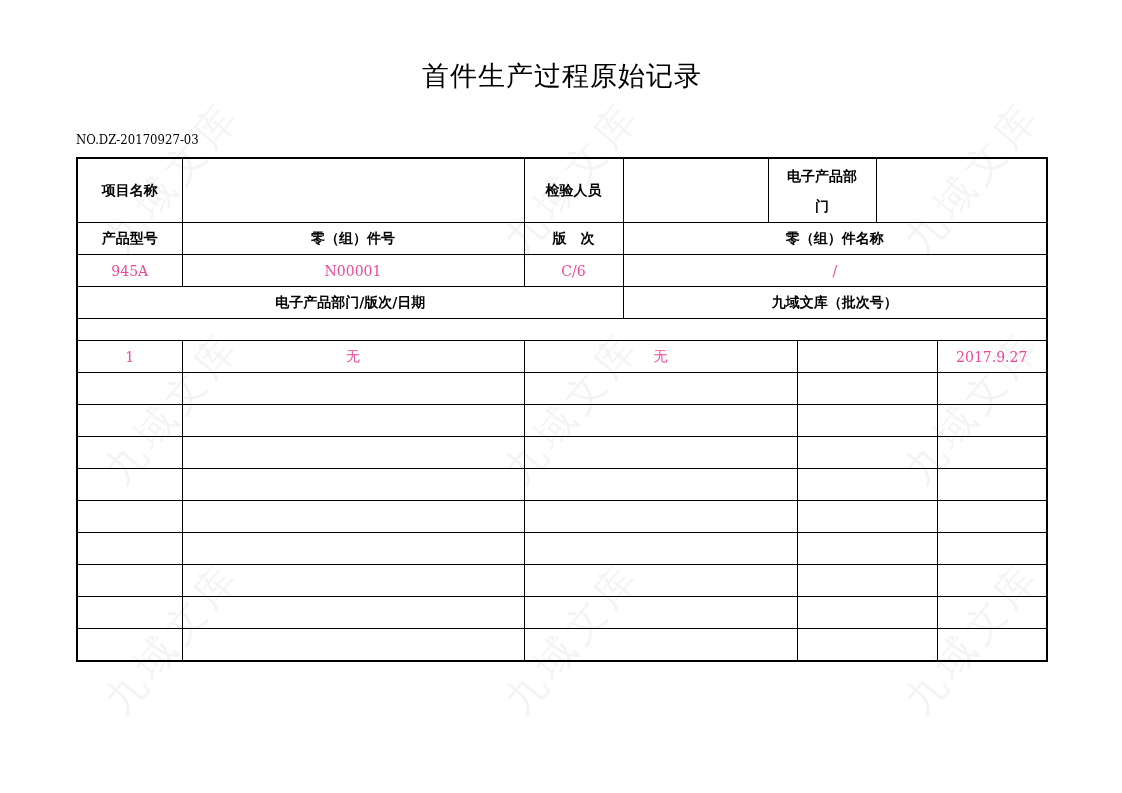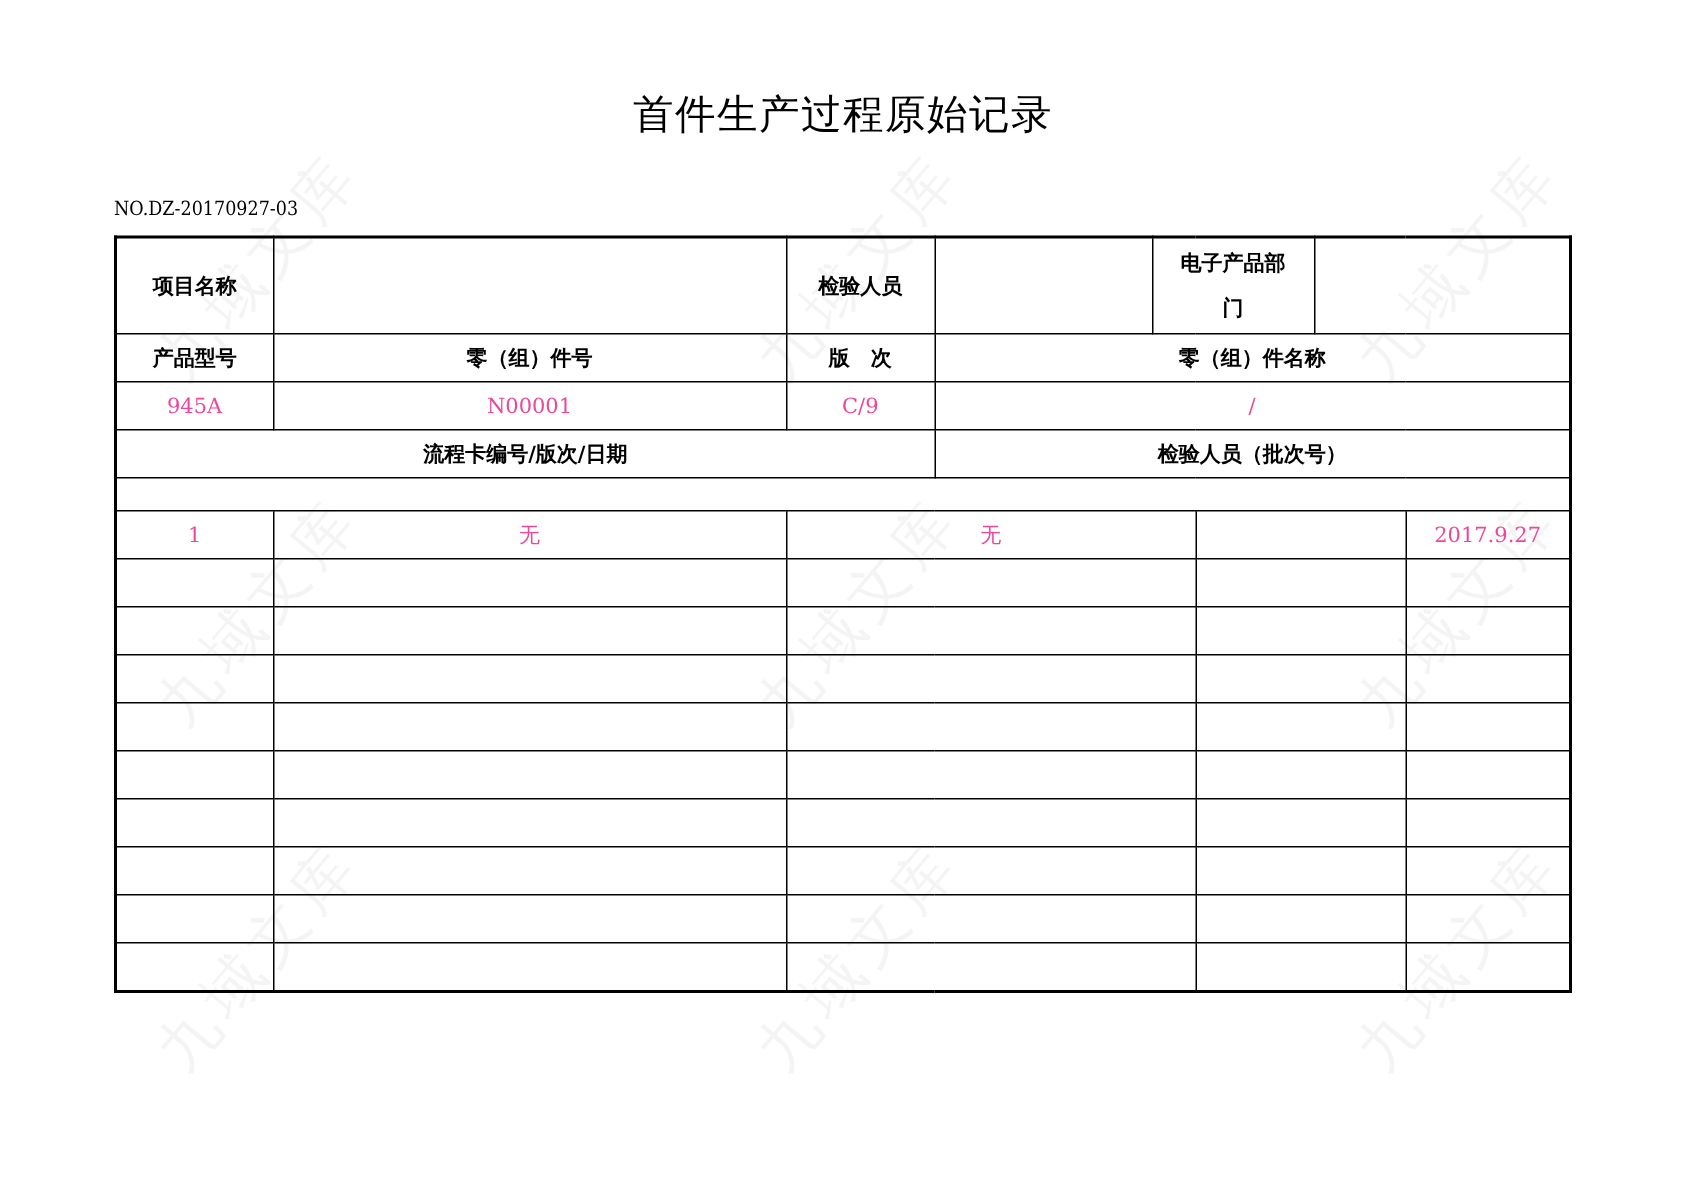--- a/index.html
+++ b/index.html
@@ -63,27 +63,27 @@
   <tr class="rs">
     <td class="h">产品型号</td>
     <td class="h">零（组）件号</td>
     <td class="h">版　次</td>
     <td class="h" colspan="5">零（组）件名称</td>
   </tr>
 
   <tr class="rs">
     <td class="v">945A</td>
     <td class="v">N00001</td>
-    <td class="v">C/9</td>
+    <td class="v">C/6</td>
     <td class="v" colspan="5">/</td>
   </tr>
 
   <tr class="rs">
-    <td class="h" colspan="3">流程卡编号/版次/日期</td>
-    <td class="h" colspan="5">检验人员（批次号）</td>
+    <td class="h" colspan="3">电子产品部门/版次/日期</td>
+    <td class="h" colspan="5">九域文库（批次号）</td>
   </tr>
 
 
   <tr class="rgap">
     <td colspan="8"></td>
   </tr>
 
 
   <tr class="rs">
     <td class="v">1</td>

